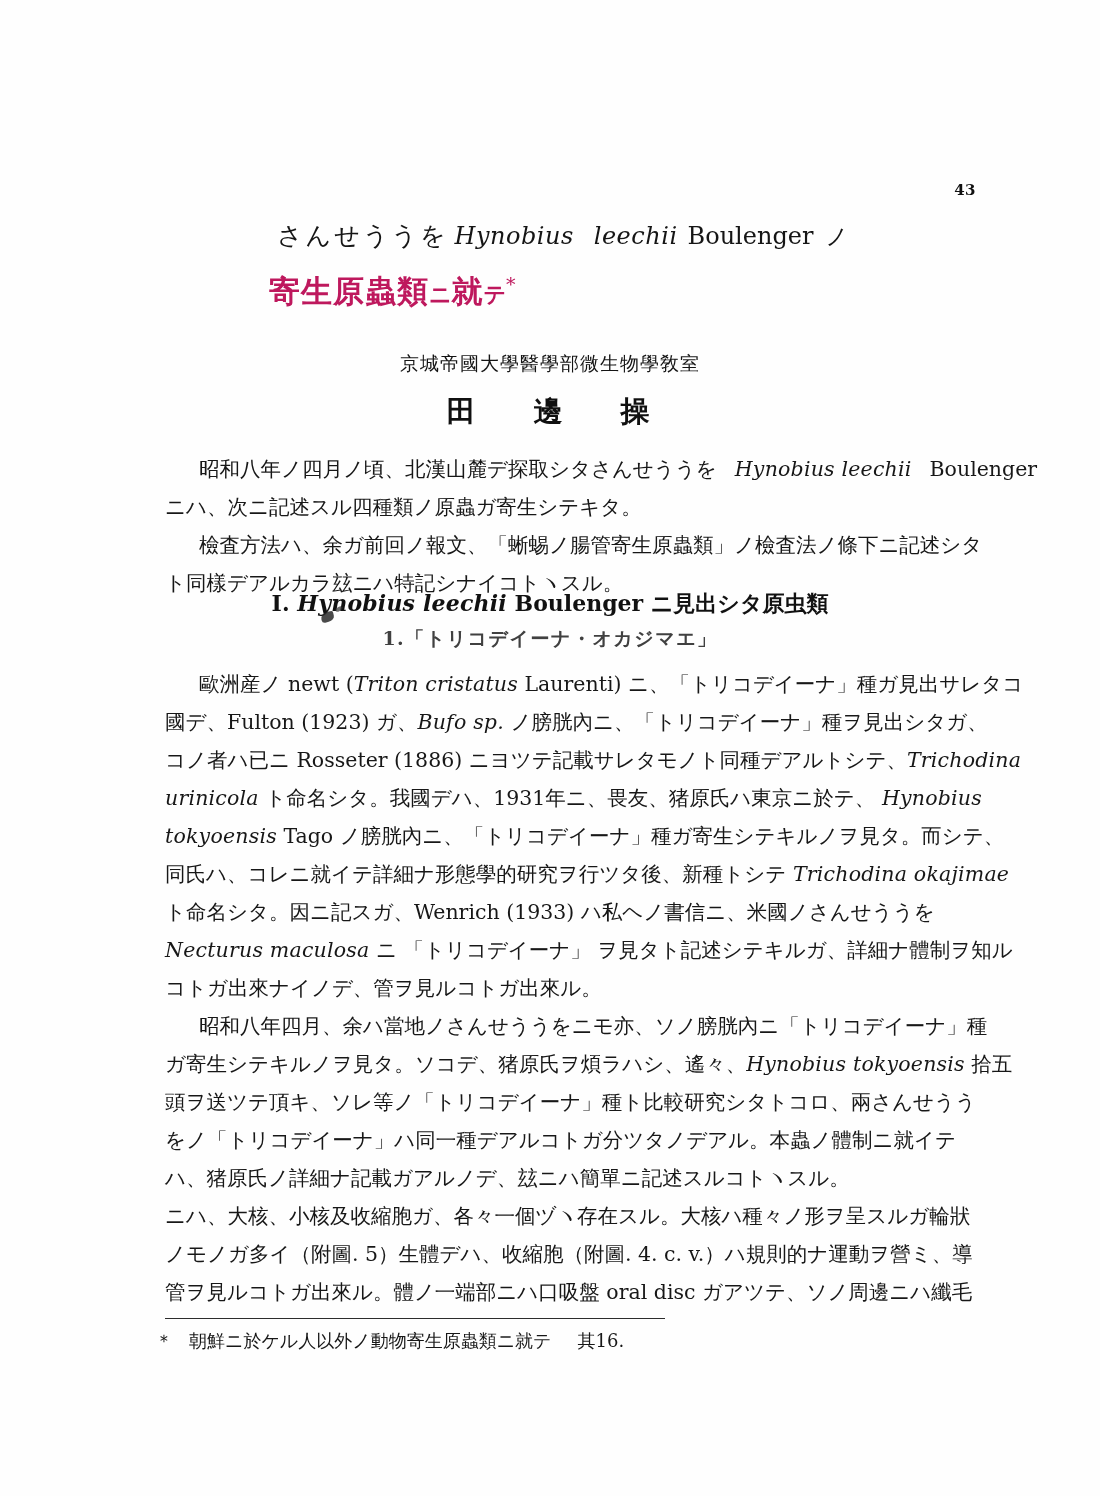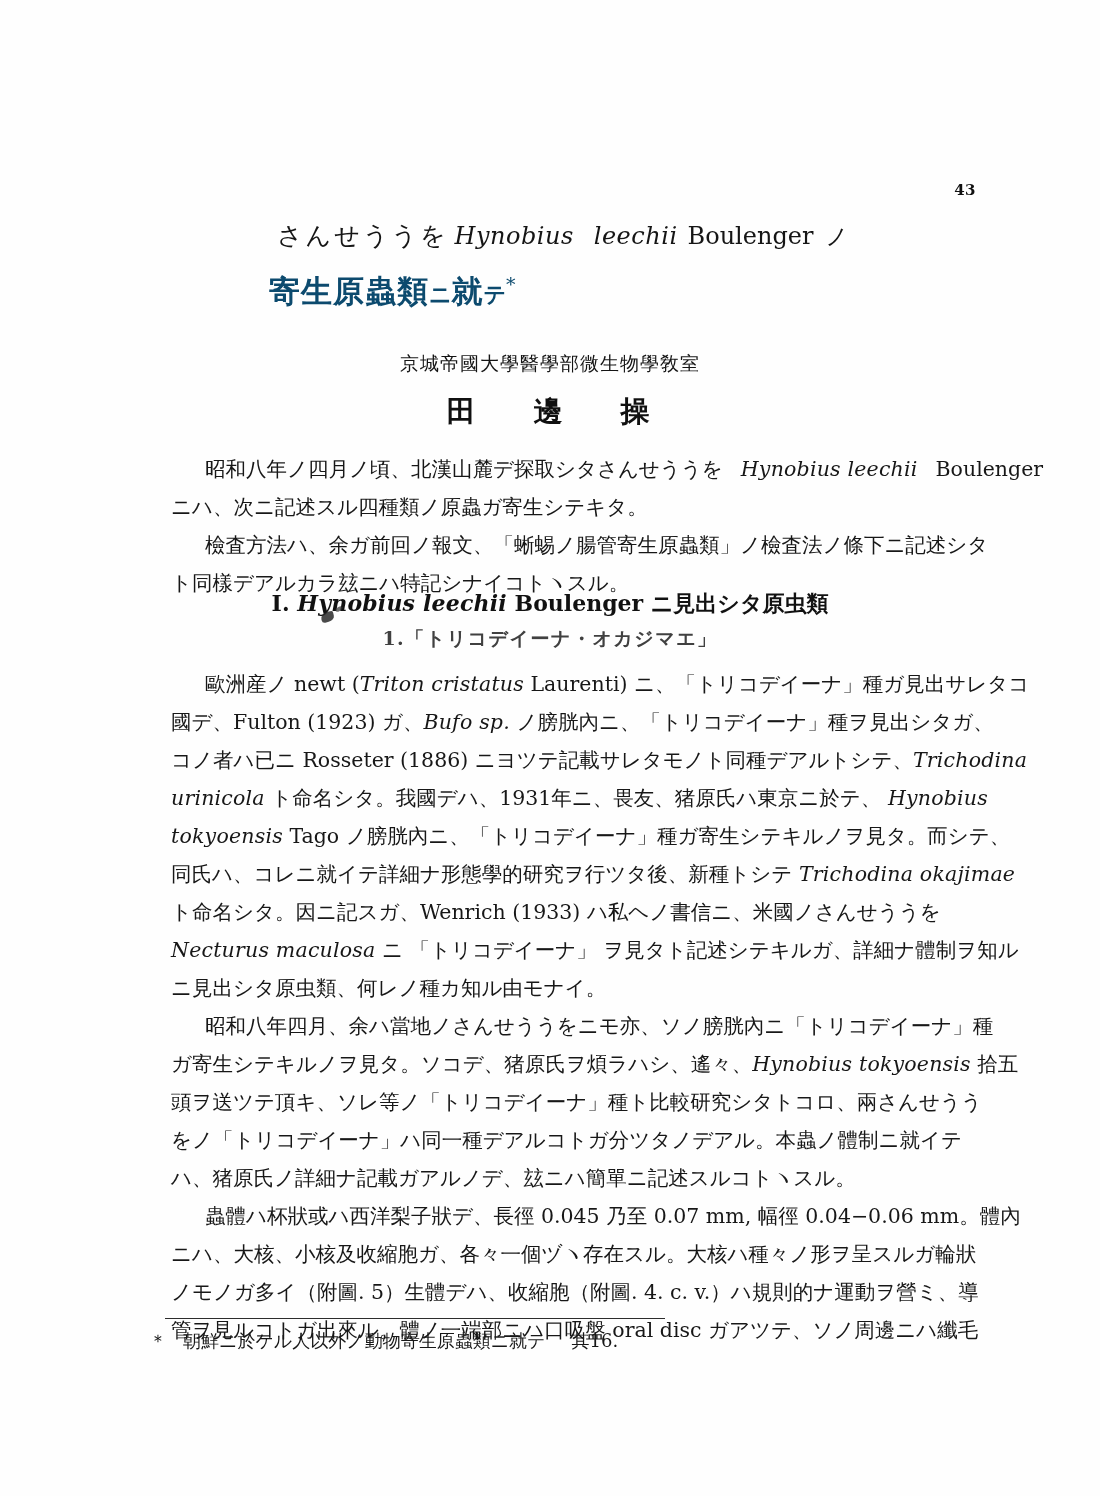--- a/index.html
+++ b/index.html
@@ -67,21 +67,21 @@
     font-size: 22px;
     margin-left: 12px;
   }
   .title-line-2 {
     margin-top: 21px;
     padding-left: 104px;
     font-size: 31px;
     font-weight: 700;
     letter-spacing: 1px;
     white-space: nowrap;
-    color: #0c4a6e;
+    color: #be185d;
   }
   .title-line-2 .small-kana {
     font-size: 22px;
     font-weight: 700;
     letter-spacing: 0px;
   }
   .title-line-2 .asterisk {
     font-size: 19px;
     vertical-align: super;
     font-weight: 400;
@@ -109,21 +109,20 @@
     color: #101010;
   }
   .author .ch { display: inline-block; margin: 0 29px; }
 
   
   .body-area {
     position: absolute;
     top: 450px;
     left: 165px;
     width: 776px;
-    margin-left: 6px;
   }
   .para {
     font-size: 20.5px;
     line-height: 38px;
     color: #171717;
   }
   .line {
     white-space: nowrap;
     display: block;
   }
@@ -186,21 +185,21 @@
     position: absolute;
     top: 1318px;
     left: 165px;
     width: 500px;
     height: 1px;
     background: #2c2c2c;
   }
   .footnote {
     position: absolute;
     top: 1326px;
-    left: 149px;
+    left: 155px;
     width: 776px;
     font-size: 18px;
     line-height: 30px;
     color: #171717;
     white-space: nowrap;
   }
   .footnote .star { display: inline-block; width: 34px; }
 </style>
 </head>
 <body>
@@ -251,31 +250,30 @@
     <div class="para" id="paras-main">
         <div class="para">
           <span class="line ind"><span>歐洲産ノ</span><span class="rm">  newt (</span><span class="it">Triton cristatus</span><span class="rm"> Laurenti) </span><span>ニ、「トリコデイーナ」種ガ見出サレタコ</span></span>
           <span class="line"><span>國デ、</span><span class="rm">Fulton (1923) </span><span>ガ、</span><span class="it">Bufo sp.</span><span> ノ膀胱內ニ、「トリコデイーナ」種ヲ見出シタガ、</span></span>
           <span class="line"><span>コノ者ハ已ニ</span><span class="rm"> Rosseter (1886) </span><span>ニヨツテ記載サレタモノト同種デアルトシテ、</span><span class="it">Trichodina</span></span>
           <span class="line"><span class="it">urinicola</span><span>   ト命名シタ。我國デハ、</span><span class="rm">1931</span><span>年ニ、畏友、猪原氏ハ東京ニ於テ、</span><span class="it"> Hynobius</span></span>
           <span class="line"><span class="it">tokyoensis</span><span class="rm"> Tago </span><span>ノ膀胱內ニ、「トリコデイーナ」種ガ寄生シテキルノヲ見タ。而シテ、</span></span>
           <span class="line"><span>同氏ハ、コレニ就イテ詳細ナ形態學的研究ヲ行ツタ後、新種トシテ</span><span class="it"> Trichodina okajimae</span></span>
           <span class="line"><span>ト命名シタ。因ニ記スガ、</span><span class="rm">Wenrich (1933) </span><span>ハ私ヘノ書信ニ、米國ノさんせううを</span></span>
           <span class="line"><span class="it">Necturus maculosa</span><span>  ニ 「トリコデイーナ」 ヲ見タト記述シテキルガ、詳細ナ體制ヲ知ル</span></span>
-          <span class="line"><span>ニ見出シタ原虫類、何レノ種カ知ル由モナイ。</span></span>
+          <span class="line"><span>コトガ出來ナイノデ、管ヲ見ルコトガ出來ル。</span></span>
         </div>
         <div class="para">
           <span class="line ind"><span>昭和八年四月、余ハ當地ノさんせううをニモ亦、ソノ膀胱內ニ「トリコデイーナ」種</span></span>
           <span class="line"><span>ガ寄生シテキルノヲ見タ。ソコデ、猪原氏ヲ煩ラハシ、遙々、</span><span class="it">Hynobius tokyoensis</span><span> 拾五</span></span>
           <span class="line"><span>頭ヲ送ツテ頂キ、ソレ等ノ「トリコデイーナ」種ト比較研究シタトコロ、兩さんせうう</span></span>
           <span class="line"><span>をノ「トリコデイーナ」ハ同一種デアルコトガ分ツタノデアル。本蟲ノ體制ニ就イテ</span></span>
           <span class="line"><span>ハ、猪原氏ノ詳細ナ記載ガアルノデ、玆ニハ簡單ニ記述スルコトヽスル。</span></span>
         </div>
         <div class="para">
-          <span class="line ind"><span>蟲體ハ杯狀或ハ西洋梨子狀デ、長徑</span><span class="rm"> 0.045 </span><span>乃至</span><span class="rm"> 0.07 mm, </span><span>幅徑</span><span class="rm"> 0.04−0.06 mm</span><span>。體內</span></span>
           <span class="line"><span>ニハ、大核、小核及收縮胞ガ、各々一個ヅヽ存在スル。大核ハ種々ノ形ヲ呈スルガ輪狀</span></span>
           <span class="line"><span>ノモノガ多イ（附圖. 5）生體デハ、收縮胞（附圖. 4. c. v.）ハ規則的ナ運動ヲ營ミ、導</span></span>
           <span class="line"><span>管ヲ見ルコトガ出來ル。體ノ一端部ニハ口吸盤</span><span class="rm"> oral disc  </span><span>ガアツテ、ソノ周邊ニハ纖毛</span></span>
         </div>
       </div>
   </div>
 
   <div class="footnote-rule"></div>
   <div class="footnote">
     <span class="star">＊</span><span>朝鮮ニ於ケル人以外ノ動物寄生原蟲類ニ就テ</span><span class="sp-xl"></span><span>其16.</span>

